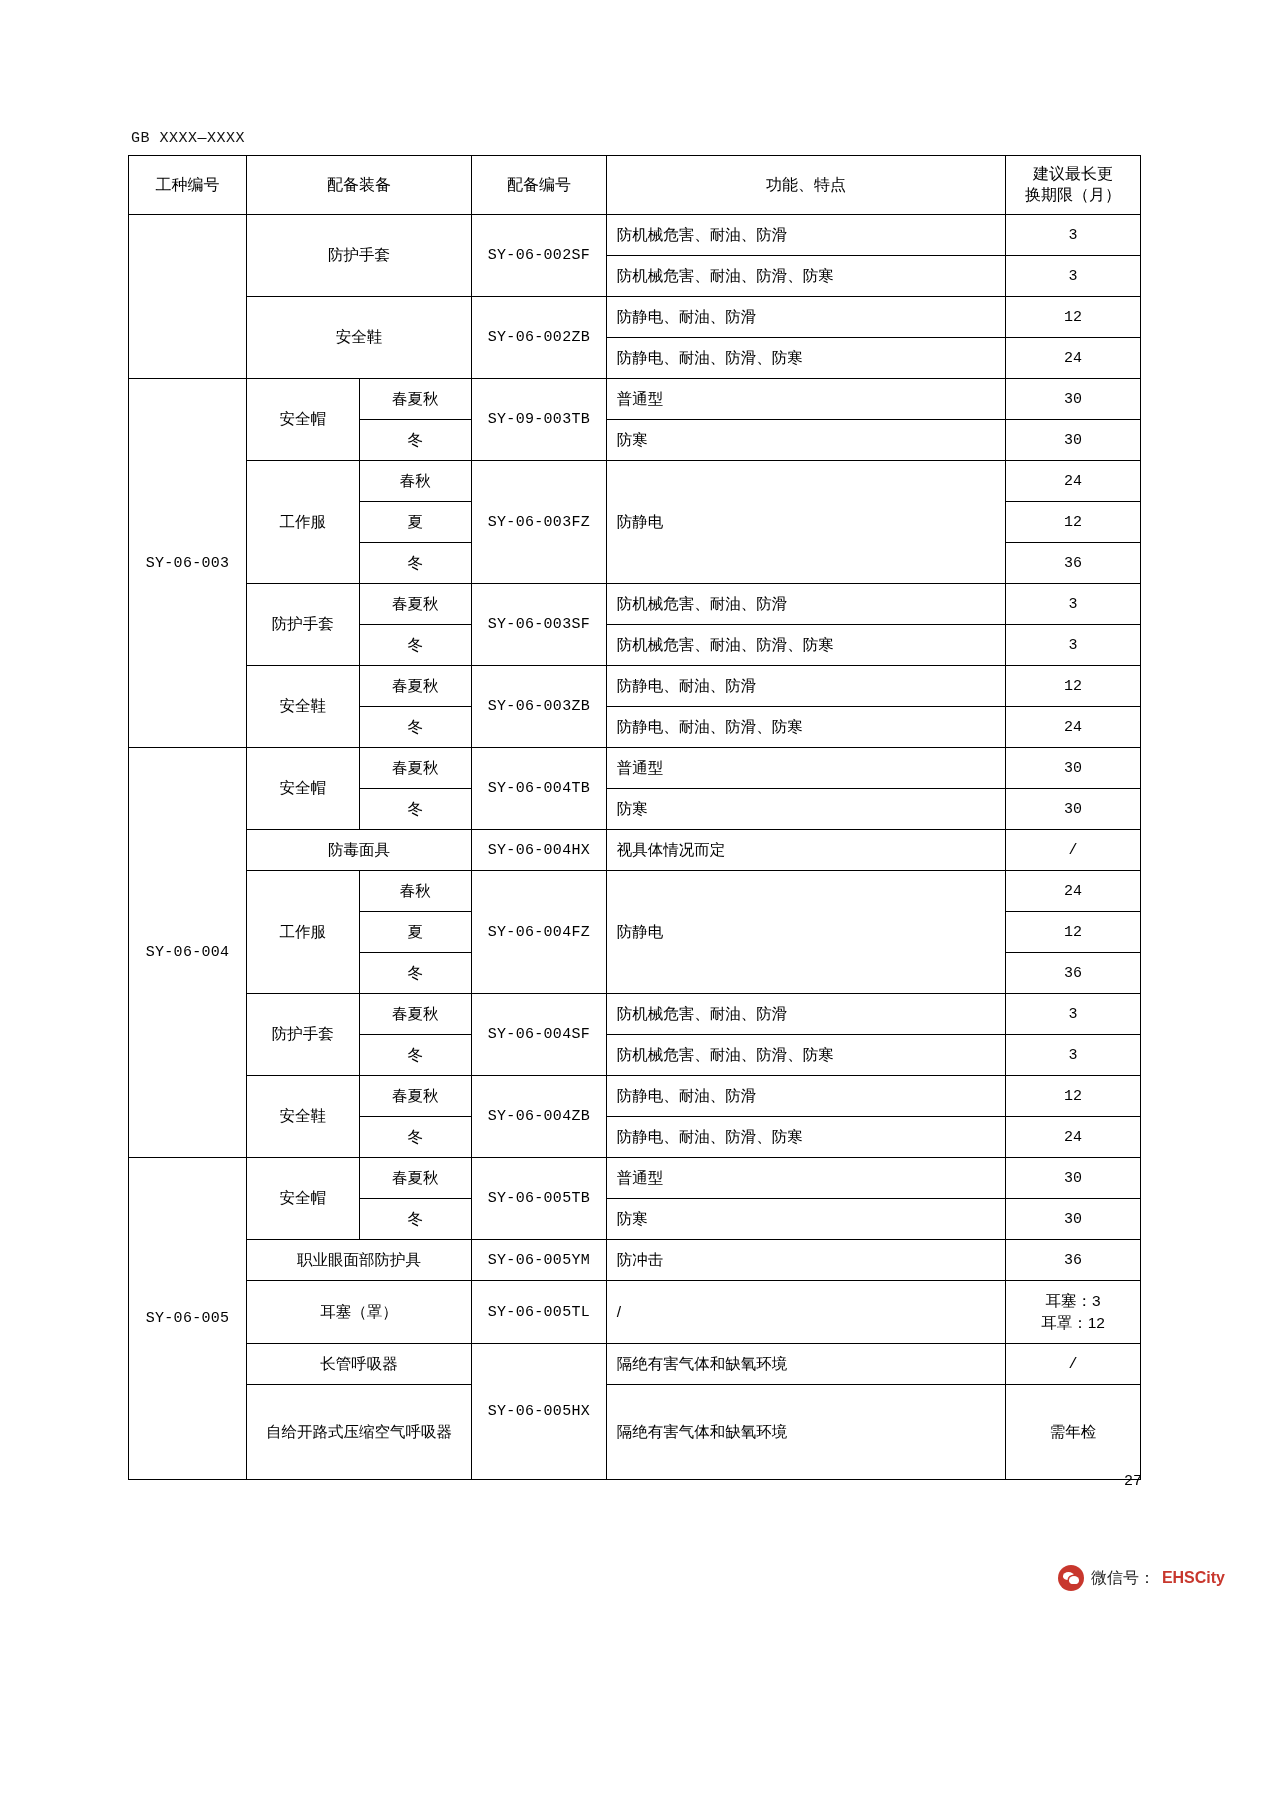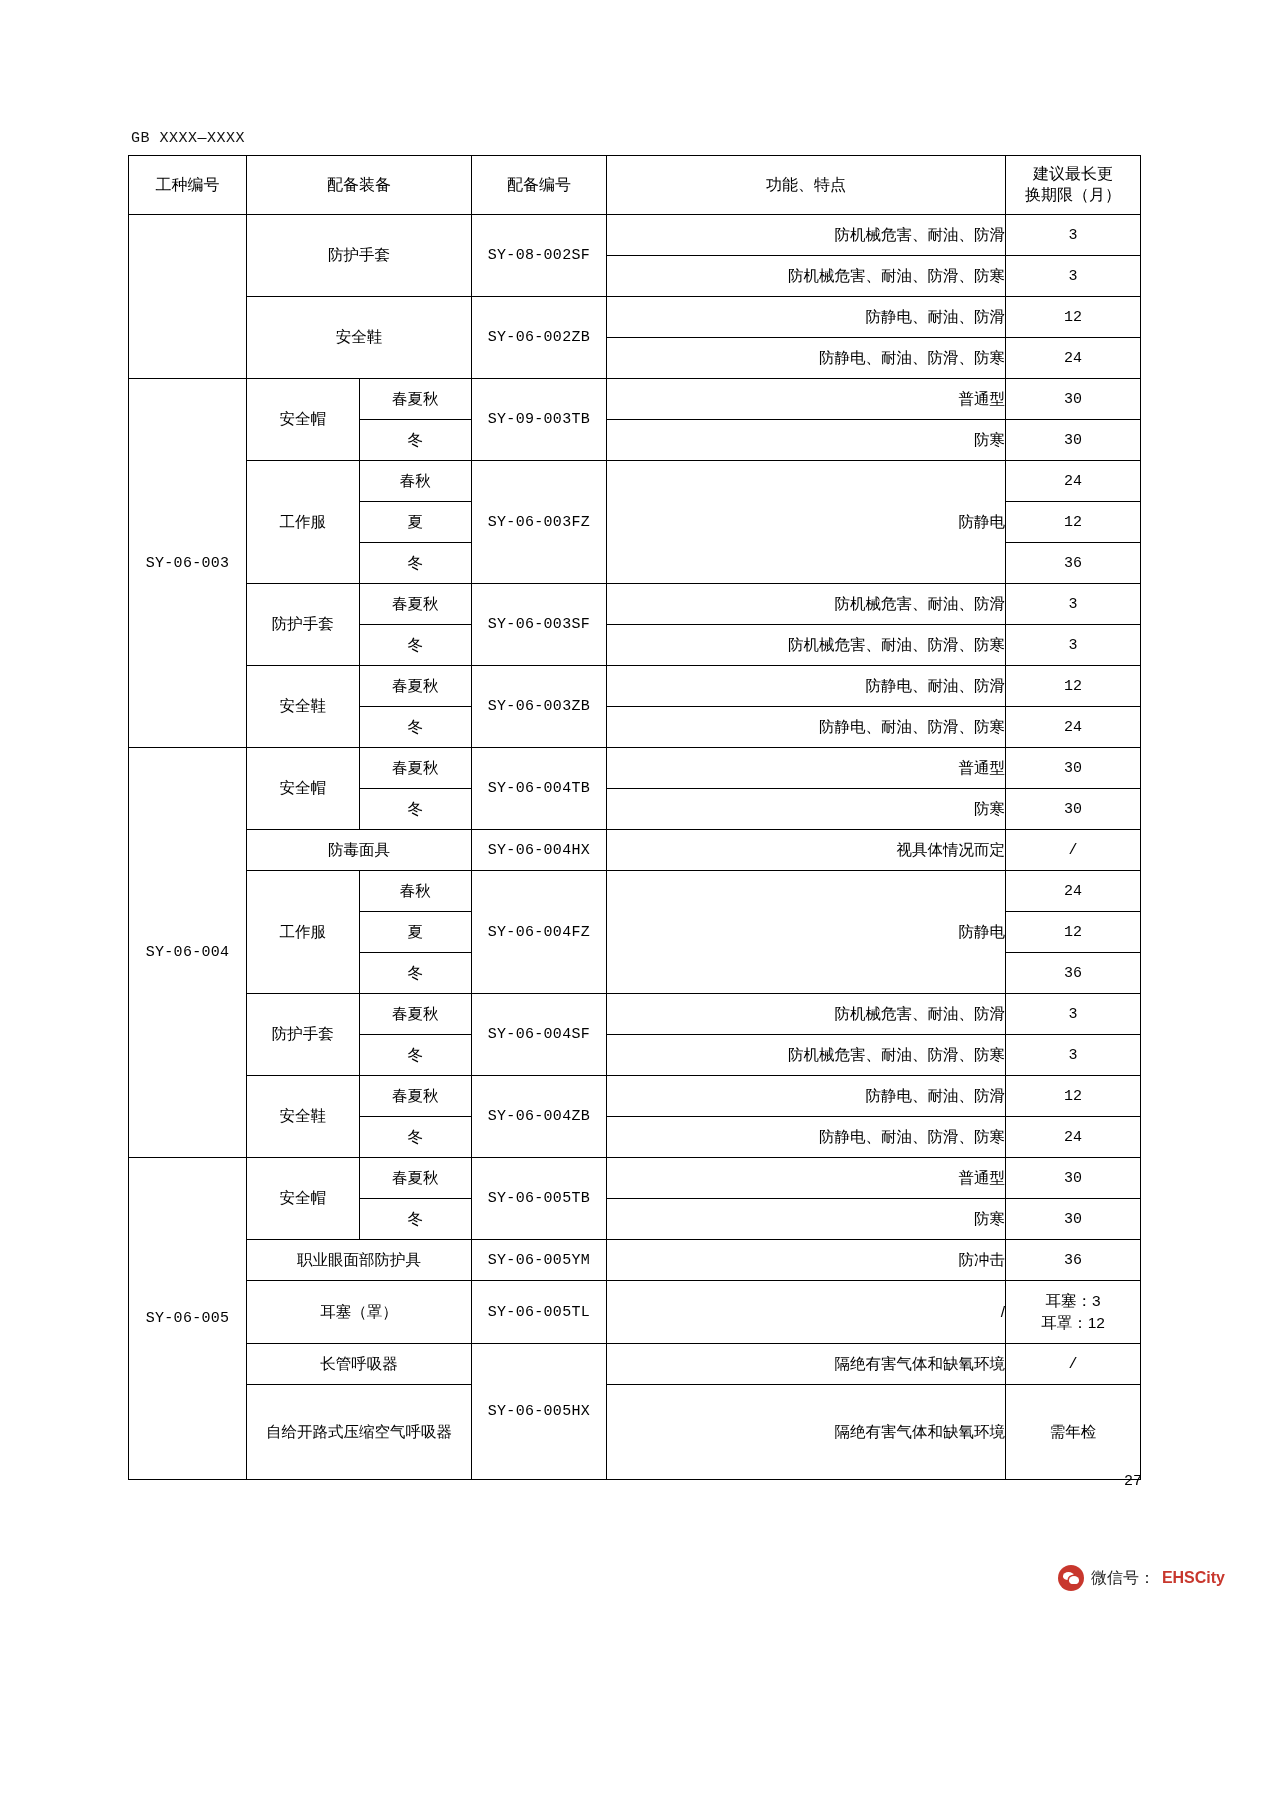--- a/index.html
+++ b/index.html
@@ -57,21 +57,21 @@
   .c-code {
     text-align: center;
     font-family: "Liberation Mono", "DejaVu Sans Mono", monospace;
     font-size: 15px;
     letter-spacing: 0.3px;
   }
   .c-center {
     text-align: center;
   }
   .c-left {
-    text-align: right;
+    text-align: left;
     padding-left: 10px !important;
   }
   .row td {
     height: 40px;
   }
   .num {
     text-align: center;
     font-family: "Liberation Mono", "DejaVu Sans Mono", monospace;
     font-size: 15px;
   }
@@ -153,21 +153,21 @@
         <td>功能、特点</td>
         <td>
           <div>建议最长更</div>
           <div>换期限（月）</div>
         </td>
       </tr>
 
       <tr class="row">
         <td rowspan="4" class="c-code"></td>
         <td rowspan="2" colspan="2" class="c-center cjk">防护手套</td>
-        <td rowspan="2" class="c-code">SY-08-002SF</td>
+        <td rowspan="2" class="c-code">SY-06-002SF</td>
         <td class="c-left cjk">防机械危害、耐油、防滑</td>
         <td class="num">3</td>
       </tr>
       <tr class="row">
         <td class="c-left cjk">防机械危害、耐油、防滑、防寒</td>
         <td class="num">3</td>
       </tr>
       <tr class="row">
         <td rowspan="2" colspan="2" class="c-center cjk">安全鞋</td>
         <td rowspan="2" class="c-code">SY-06-002ZB</td>

